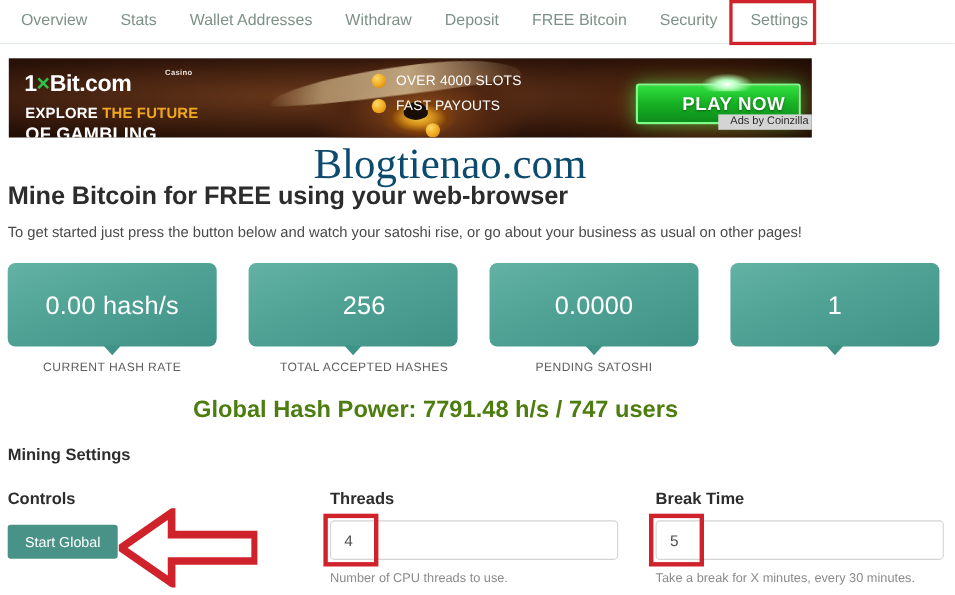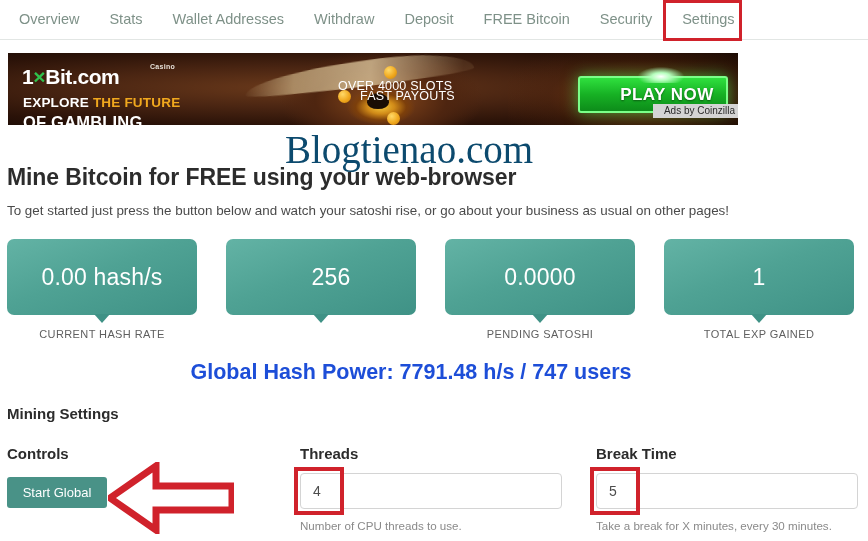--- a/index.html
+++ b/index.html
@@ -93,21 +93,21 @@
   .bullet-row {
     position: absolute; left: 330px;
     display: flex; align-items: center;
     font-size: 12.5px; color: #ffffff; font-weight: 500; letter-spacing: 0.2px;
   }
   .bullet-dot {
     width: 13px; height: 13px; border-radius: 50%;
     background: radial-gradient(circle at 36% 32%, #ffd968 0%, #f0a81e 55%, #c97f0a 100%);
     margin-right: 9px; flex: none;
   }
-  #br1 { top: 13px; flex-direction: column; } #br2 { top: 36px; } #br3 { top: 59px; flex-direction: column; }
+  #br1 { top: 13px; } #br2 { top: 36px; } #br3 { top: 59px; flex-direction: column; }
   #play-now {
     position: absolute; left: 570px; top: 23px; width: 150px; height: 37px;
     background: linear-gradient(180deg, #2fe03e 0%, #17b124 50%, #0d8c1a 100%);
     border: 2px solid #7bff88;
     border-radius: 3px;
     display: flex; align-items: center; justify-content: center;
     color: #ffffff; font-size: 17px; font-weight: bold; letter-spacing: 0.5px;
     text-shadow: 0 1px 2px rgba(0,0,0,.45);
     box-shadow: 0 0 16px rgba(60,255,90,.55);
     cursor: pointer;
@@ -161,22 +161,22 @@
   .stat-label {
     position: absolute; top: 328px; width: 190px;
     text-align: center; font-size: 11px; color: #5f5f5f; letter-spacing: .4px;
   }
   #c0, #l0 { left: 7px; }
   #c1, #l1 { left: 226px; padding-left: 20px; }
   #c2, #l2 { left: 445px; }
   #c3, #l3 { left: 664px; }
 
   #global-hash {
-    position: absolute; left: 15px; top: 360px; width: 792px;
-    text-align: center; font-size: 21.5px; font-weight: bold; color: #1d4ed8;
+    position: absolute; left: 0; top: 360px; width: 792px;
+    text-align: center; font-size: 21.5px; font-weight: bold; color: #4d7c0f;
   }
 
   
   #settings-title {
     position: absolute; left: 7px; top: 405px;
     font-size: 15px; font-weight: bold; color: #2c2c2c;
   }
   .field-label {
     position: absolute; top: 445px;
     font-size: 15px; font-weight: bold; color: #2c2c2c;
@@ -269,30 +269,30 @@
   <div id="page-sub">To get started just press the button below and watch your satoshi rise, or go about your business as usual on other pages!</div>
 
   <div class="stat-card" id="c0">
     <span class="val">0.00 hash/s</span>
   </div>
   <div class="stat-label" id="l0">CURRENT HASH RATE</div>
 
   <div class="stat-card" id="c1">
     <span class="val">256</span>
   </div>
+  <div class="stat-label" id="l1">TOTAL ACCEPTED HASHES</div>
 
   <div class="stat-card" id="c2">
     <span class="val">0.0000</span>
   </div>
   <div class="stat-label" id="l2">PENDING SATOSHI</div>
 
   <div class="stat-card" id="c3">
     <span class="val">1</span>
   </div>
-  <div class="stat-label" id="l3">TOTAL EXP GAINED</div>
 
   <div id="global-hash">Global Hash Power: 7791.48 h/s / 747 users</div>
 
   <div id="settings-title">Mining Settings</div>
 
   <div class="field-label" id="lbl-controls">Controls</div>
   <div class="field-label" id="lbl-threads">Threads</div>
   <div class="field-label" id="lbl-break">Break Time</div>
 
   <button id="start-btn">Start Global</button>

